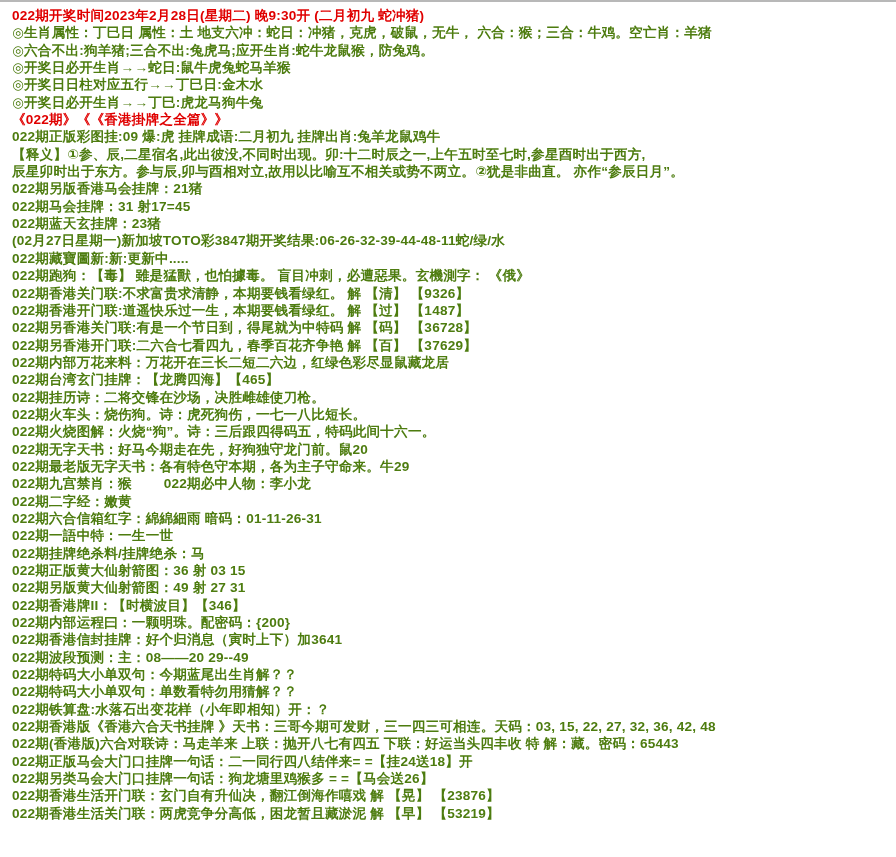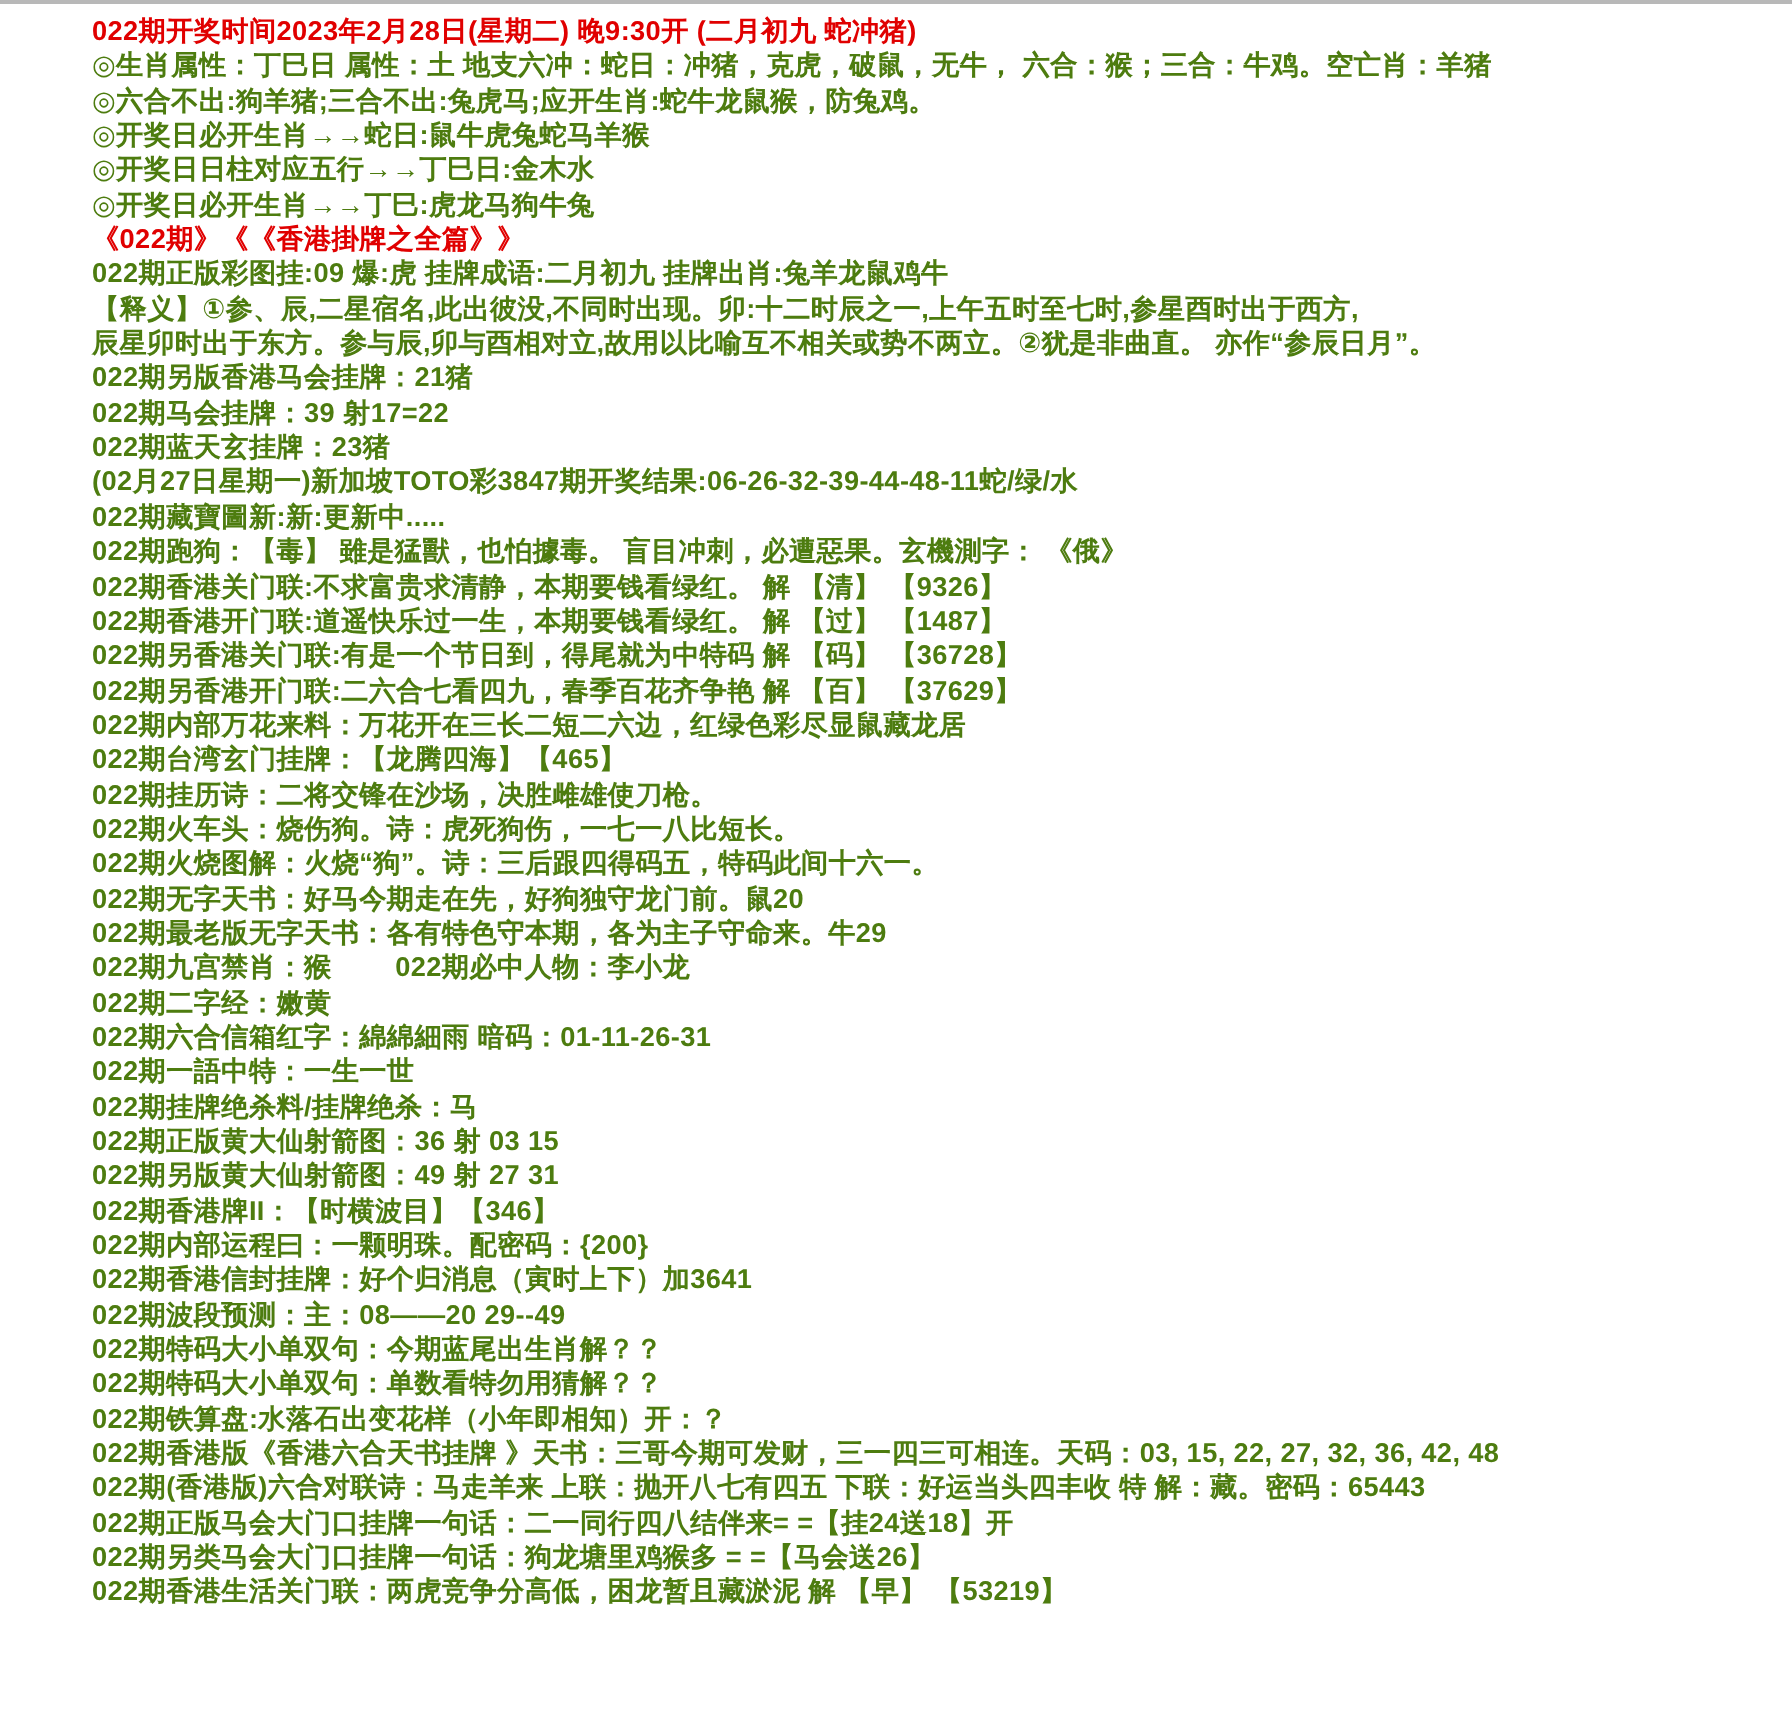--- a/index.html
+++ b/index.html
@@ -12,21 +12,20 @@
     height: 857px;
     overflow: hidden;
   }
   .top-divider {
     width: 100%;
     height: 2px;
     background: #b8b8b8;
   }
   .content {
     padding: 5px 6px 0 12px;
-    margin-left: 34px;
   }
   .line {
     font-size: 13.6px;
     line-height: 17.35px;
     font-weight: bold;
     color: #4d7c0f;
     white-space: pre-wrap;
     letter-spacing: 0.2px;
   }
   .line.red {
@@ -44,21 +43,21 @@
       <div class="line">◎生肖属性：丁巳日 属性：土 地支六冲：蛇日：冲猪，克虎，破鼠，无牛， 六合：猴；三合：牛鸡。空亡肖：羊猪</div>
       <div class="line">◎六合不出:狗羊猪;三合不出:兔虎马;应开生肖:蛇牛龙鼠猴，防兔鸡。</div>
       <div class="line">◎开奖日必开生肖→→蛇日:鼠牛虎兔蛇马羊猴</div>
       <div class="line">◎开奖日日柱对应五行→→丁巳日:金木水</div>
       <div class="line">◎开奖日必开生肖→→丁巳:虎龙马狗牛兔</div>
       <div class="line red">《022期》《《香港掛牌之全篇》》</div>
       <div class="line">022期正版彩图挂:09 爆:虎 挂牌成语:二月初九 挂牌出肖:兔羊龙鼠鸡牛</div>
       <div class="line">【释义】①参、辰,二星宿名,此出彼没,不同时出现。卯:十二时辰之一,上午五时至七时,参星酉时出于西方,</div>
       <div class="line">辰星卯时出于东方。参与辰,卯与酉相对立,故用以比喻互不相关或势不两立。②犹是非曲直。 亦作“参辰日月”。</div>
       <div class="line">022期另版香港马会挂牌：21猪</div>
-      <div class="line">022期马会挂牌：39 射17=22</div>
+      <div class="line">022期马会挂牌：31 射17=45</div>
       <div class="line">022期蓝天玄挂牌：23猪</div>
       <div class="line">(02月27日星期一)新加坡TOTO彩3847期开奖结果:06-26-32-39-44-48-11蛇/绿/水</div>
       <div class="line">022期藏寶圖新:新:更新中.....</div>
       <div class="line">022期跑狗：【毒】 雖是猛獸，也怕據毒。 盲目冲刺，必遭惡果。玄機測字： 《俄》</div>
       <div class="line">022期香港关门联:不求富贵求清静，本期要钱看绿红。 解 【清】 【9326】</div>
       <div class="line">022期香港开门联:道遥快乐过一生，本期要钱看绿红。 解 【过】 【1487】</div>
       <div class="line">022期另香港关门联:有是一个节日到，得尾就为中特码 解 【码】 【36728】</div>
       <div class="line">022期另香港开门联:二六合七看四九，春季百花齐争艳 解 【百】 【37629】</div>
       <div class="line">022期内部万花来料：万花开在三长二短二六边，红绿色彩尽显鼠藏龙居</div>
       <div class="line">022期台湾玄门挂牌：【龙腾四海】【465】</div>
@@ -78,15 +77,16 @@
       <div class="line">022期内部运程曰：一颗明珠。配密码：{200}</div>
       <div class="line">022期香港信封挂牌：好个归消息（寅时上下）加3641</div>
       <div class="line">022期波段预测：主：08——20 29--49</div>
       <div class="line">022期特码大小单双句：今期蓝尾出生肖解？？</div>
       <div class="line">022期特码大小单双句：单数看特勿用猜解？？</div>
       <div class="line">022期铁算盘:水落石出变花样（小年即相知）开：？</div>
       <div class="line">022期香港版《香港六合天书挂牌 》天书：三哥今期可发财，三一四三可相连。天码：03, 15, 22, 27, 32, 36, 42, 48</div>
       <div class="line">022期(香港版)六合对联诗：马走羊来 上联：抛开八七有四五 下联：好运当头四丰收 特 解：藏。密码：65443</div>
       <div class="line">022期正版马会大门口挂牌一句话：二一同行四八结伴来= =【挂24送18】开</div>
       <div class="line">022期另类马会大门口挂牌一句话：狗龙塘里鸡猴多 = =【马会送26】</div>
+      <div class="line">022期香港生活开门联：玄门自有升仙决，翻江倒海作嘻戏 解 【晃】 【23876】</div>
       <div class="line">022期香港生活关门联：两虎竞争分高低，困龙暂且藏淤泥 解 【早】 【53219】</div>
     </div>
 </div>
 
 </body></html>

